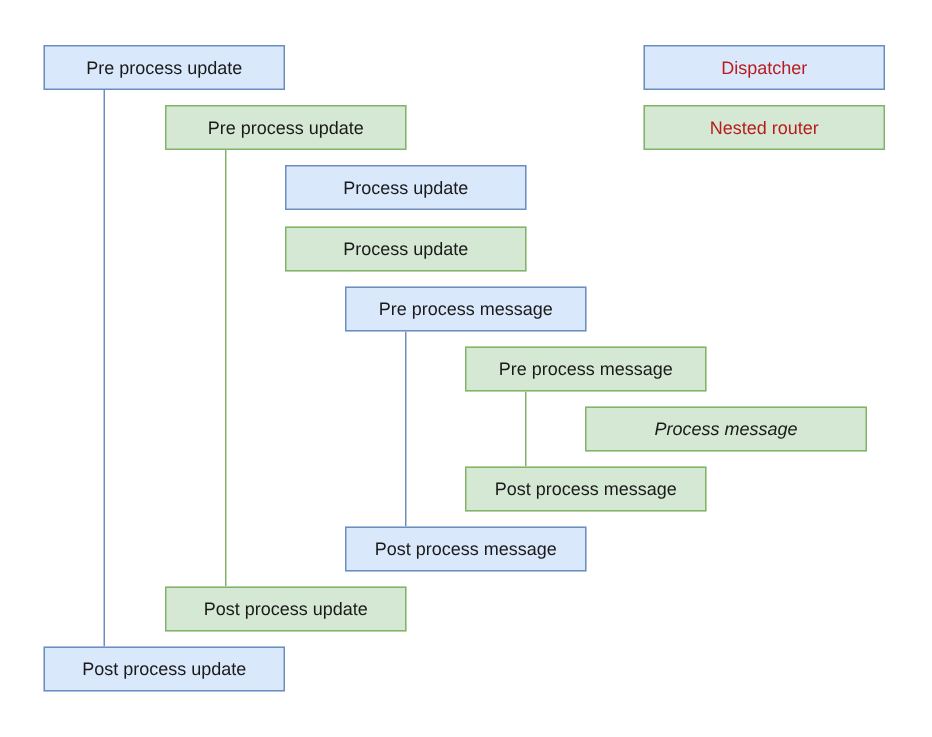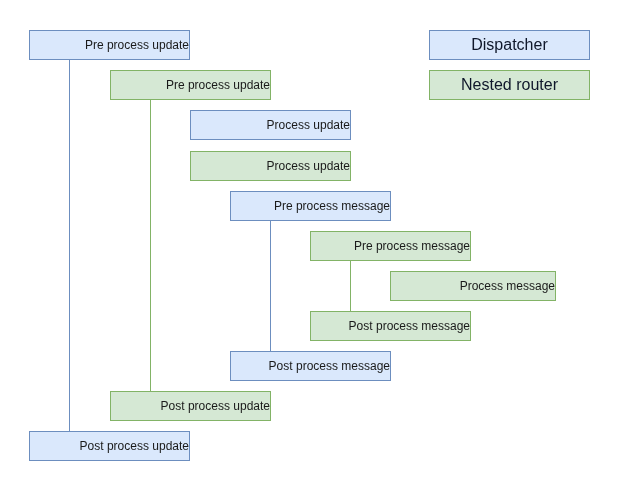--- a/index.html
+++ b/index.html
@@ -13,21 +13,21 @@
     height: 491px;
     background: #ffffff;
     font-family: "Liberation Sans", sans-serif;
     overflow: hidden;
   }
   .node {
     position: absolute;
     box-sizing: border-box;
     display: flex;
     align-items: center;
-    justify-content: flex-end;
+    justify-content: center;
     font-size: 12px;
     line-height: 1.2;
     color: #1a1a1a;
     border-width: 1px;
     border-style: solid;
     text-align: center;
     white-space: nowrap;
     z-index: 2;
   }
   .node.dispatcher {
@@ -47,22 +47,22 @@
   }
   .edge.green {
     background: #82b366;
   }
   .legend-node {
     position: absolute;
     box-sizing: border-box;
     display: flex;
     align-items: center;
     justify-content: center;
-    font-size: 16px;
-    color: #0f172a;
+    font-size: 12px;
+    color: #b91c1c;
     border-width: 1px;
     border-style: solid;
     white-space: nowrap;
     z-index: 3;
   }
 </style>
 </head>
 <body>
 
 <div id="canvas">
@@ -84,21 +84,21 @@
       </div>
       <div class="node nested" style="left: 190px; top: 151px; width: 161px; height: 30px;">
         <span>Process update</span>
       </div>
       <div class="node dispatcher" style="left: 230px; top: 191px; width: 161px; height: 30px;">
         <span>Pre process message</span>
       </div>
       <div class="node nested" style="left: 310px; top: 231px; width: 161px; height: 30px;">
         <span>Pre process message</span>
       </div>
-      <div class="node nested" style="left: 390px; top: 271px; width: 166px; height: 30px;">
+      <div class="node nested" style="left: 390px; top: 271px; width: 188px; height: 30px; font-style: italic;">
         <span>Process message</span>
       </div>
       <div class="node nested" style="left: 310px; top: 311px; width: 161px; height: 30px;">
         <span>Post process message</span>
       </div>
       <div class="node dispatcher" style="left: 230px; top: 351px; width: 161px; height: 30px;">
         <span>Post process message</span>
       </div>
       <div class="node nested" style="left: 110px; top: 391px; width: 161px; height: 30px;">
         <span>Post process update</span>

